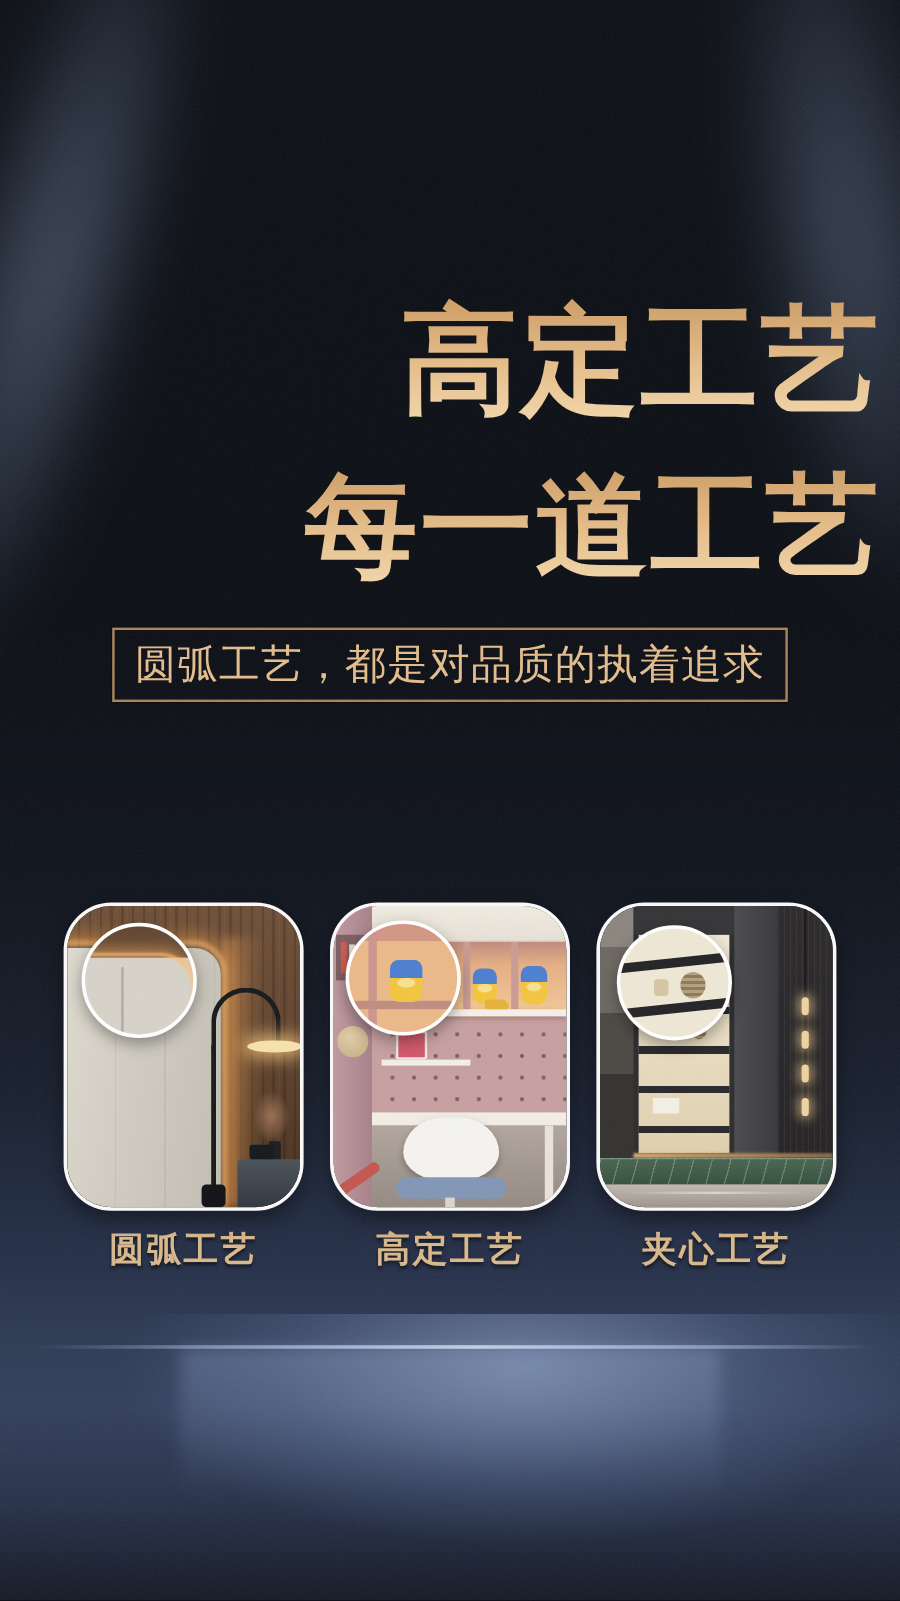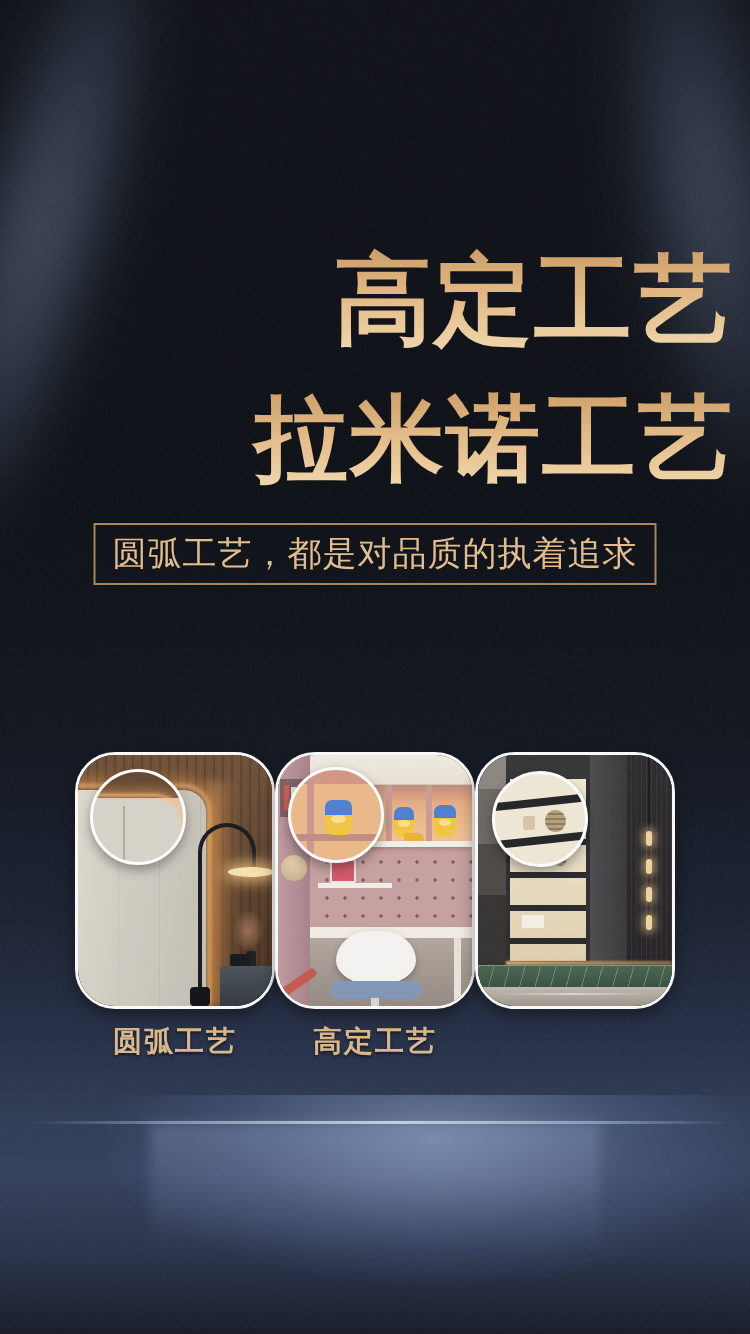--- a/index.html
+++ b/index.html
@@ -61,21 +61,21 @@
     border:2px solid #a9855a; padding:6px 17px;
     box-shadow:0 0 0 1px rgba(0,0,0,.4);
   }
   .subtitle-text{
     font-size:34px; letter-spacing:1px; color:#e3bd8d; white-space:nowrap;
   }
 
   
   .cards-row{
     top:752px; left:0; width:750px;
-    display:flex; justify-content:center; 
+    display:flex; justify-content:center; gap:22px;
   }
   .card-wrap{ width:200px; }
   .card{
     position:relative; width:200px; height:257px; overflow:hidden;
     border:3px solid #fafafa; border-radius:40px;
     box-shadow:0 6px 16px rgba(0,0,0,.45);
   }
   .card-label{
     margin-top:13px; text-align:center; font-size:29px; letter-spacing:2px;
     color:#d9b88c; text-shadow:0 2px 3px rgba(0,0,0,.6); font-weight:bold;
@@ -222,21 +222,21 @@
 
 <div class="page">
 
   <div class="abs streak-tl"></div>
   <div class="abs streak-r"></div>
   <div class="abs floor-glow"></div>
   <div class="abs horizon-line"></div>
   <div class="abs under-glow"></div>
 
   <div class="abs headline l1">高定工艺</div>
-  <div class="abs headline l2">拉米诺工艺</div>
+  <div class="abs headline l2">每一道工艺</div>
 
   <div class="abs subtitle-box">
     <div class="subtitle-text">圆弧工艺，都是对品质的执着追求</div>
   </div>
 
   <div class="abs cards-row">
 
     <div class="card-wrap">
       <div class="card">
         <div class="abs s1-wood"></div>
@@ -317,20 +317,21 @@
         <div class="abs s3-marble"></div>
         <div class="abs s3-floor"></div>
         <div class="abs s3-refl"></div>
         <div class="mag mag-3">
           <div class="abs s3-mag-board1"></div>
           <div class="abs s3-mag-cup"></div>
           <div class="abs s3-mag-vase"></div>
           <div class="abs s3-mag-board2"></div>
         </div>
       </div>
+      <div class="card-label">夹心工艺</div>
     </div>
 
   </div>
 
   <svg class="abs noise" width="750" height="1334">
     <filter id="grain">
       <feTurbulence type="fractalNoise" baseFrequency="0.85" numOctaves="2" stitchTiles="stitch"></feTurbulence>
       <feColorMatrix type="saturate" values="0"></feColorMatrix>
       <feComponentTransfer>
           <feFuncA type="linear" slope="0.14" intercept="0"></feFuncA>

